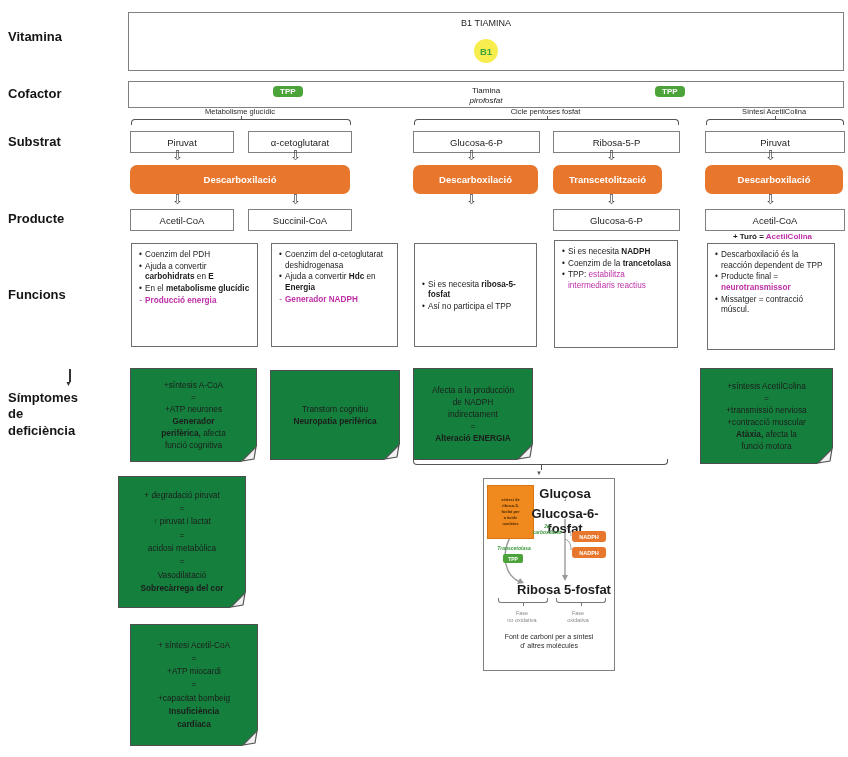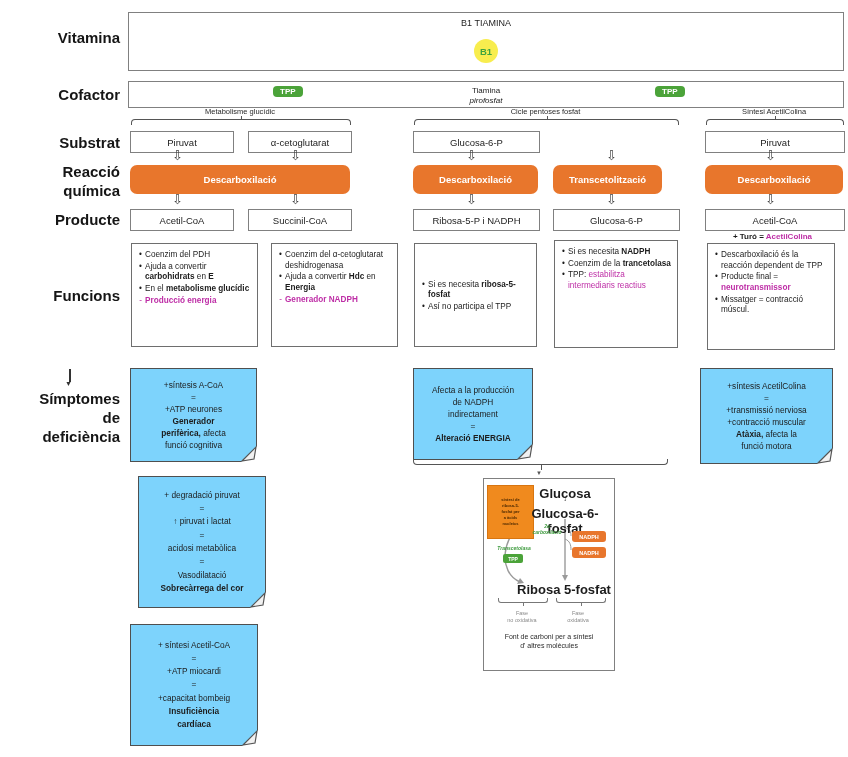--- a/index.html
+++ b/index.html
@@ -12,37 +12,37 @@
     --bord-dark:#4f4f4f;
     --ink:#1c1c1c;
   }
   html,body{margin:0;padding:0;background:#ffffff;}
   #canvas{
     position:relative;width:848px;height:757px;background:#ffffff;
     font-family:"Liberation Sans", sans-serif;color:var(--ink);overflow:hidden;
   }
   .abs{position:absolute;}
   .ctr{display:flex;align-items:center;justify-content:center;text-align:left;}
-  .rowlabel{left:8px;width:112px;text-align:right;font-weight:700;font-size:15px;line-height:1.25;color:#151515;}
+  .rowlabel{left:8px;width:112px;text-align:left;font-weight:700;font-size:13px;line-height:1.25;color:#151515;}
   .bigbox{border:1.5px solid var(--bord);background:#fff;}
   .cellbox{border:1.2px solid var(--bord);background:#fff;font-size:9.5px;}
   .orangebox{background:var(--orange);border-radius:7px;color:#fff;font-weight:700;font-size:9.5px;}
   .tpp{background:var(--green);color:#fff;font-weight:700;font-size:8px;border-radius:4px;padding:1px 7px;}
   .harrow{font-family:"DejaVu Sans", sans-serif;color:#3f3f3f;font-size:13px;line-height:1;}
   .grouphead{font-size:7.5px;color:#2a2a2a;text-align:center;}
   .brk-top{border-top:1.2px solid #555;border-left:1.2px solid #555;border-right:1.2px solid #555;border-radius:4px 4px 0 0;height:5px;}
   .brk-top::before{content:"";position:absolute;left:50%;top:-4px;width:1.2px;height:4px;background:#555;}
   .brk-bot{border-bottom:1.2px solid #555;border-left:1.2px solid #555;border-right:1.2px solid #555;border-radius:0 0 4px 4px;height:5px;}
   .brk-bot::after{content:"";position:absolute;left:50%;bottom:-6px;width:1.2px;height:6px;background:#555;}
   .funbox{border:1.5px solid #6e6e6e;background:#fff;padding:6px 4px 4px 4px;font-size:8.2px;line-height:1.3;
           display:flex;flex-direction:column;gap:1px;}
   .brow{display:flex;}
   .bmark{width:9px;flex:0 0 9px;text-align:center;}
   .btxt{flex:1;}
-  .note{border:1.5px solid var(--bord-dark);background:#7dd3fc;font-size:8.3px;line-height:1.45;
+  .note{border:1.5px solid var(--bord-dark);background:#15803d;font-size:8.3px;line-height:1.45;
         display:flex;flex-direction:column;justify-content:center;text-align:center;padding:3px 4px;}
   .note .fold{position:absolute;right:-1px;bottom:-1px;}
   .seg-b{font-weight:700;}
   .seg-m{color:var(--mag);}
   .seg-i{font-style:italic;}
   .bb-box{border:2px solid #4a4a4a;background:#fff;color:var(--mag);font-weight:700;font-size:8.6px;line-height:1.45;padding:3px 6px;}
   .graysm{color:#8a8a8a;font-size:5.5px;line-height:1.3;text-align:center;}
   .dgbold{font-weight:700;font-size:13px;text-align:center;}
   .nadph{background:var(--orange);color:#fff;font-weight:700;font-size:5.5px;border-radius:3px;
          display:flex;align-items:center;justify-content:center;border:1px solid #d06categories0;}
@@ -50,24 +50,20 @@
   .mini-brk::after{content:"";position:absolute;left:50%;bottom:-4px;width:1px;height:4px;background:#777;}
 </style>
 </head>
 <body>
 
 <div id="canvas">
 
   <div class="abs rowlabel" style="top:29px">Vitamina</div>
   <div class="abs rowlabel" style="top:86px">Cofactor</div>
   <div class="abs rowlabel" style="top:134px">Substrat</div>
-  <div class="abs rowlabel" style="top:163px">
-    <div>Reacció</div>
-    <div>química</div>
-  </div>
   <div class="abs rowlabel" style="top:211px">Producte</div>
   <div class="abs rowlabel" style="top:287px">Funcions</div>
 
   <div class="abs" style="left:69px;top:369px;width:1.6px;height:13px;background:#333"></div>
   <div class="abs" style="left:65px;top:380px;font-size:7px;color:#333">▼</div>
   <div class="abs rowlabel" style="top:390px">
     <div>Símptomes</div>
     <div>de</div>
     <div>deficiència</div>
   </div>
@@ -89,20 +85,21 @@
   <div class="abs grouphead" style="left:130px;top:107px;width:220px">Metabolisme glucídic</div>
   <div class="abs brk-top" style="left:131px;top:119px;width:218px"></div>
   <div class="abs grouphead" style="left:413px;top:107px;width:265px">Cicle pentoses fosfat</div>
   <div class="abs brk-top" style="left:414px;top:119px;width:263px"></div>
   <div class="abs grouphead" style="left:705px;top:107px;width:138px">Síntesi AcetilColina</div>
   <div class="abs brk-top" style="left:706px;top:119px;width:136px"></div>
 
   <div class="abs cellbox ctr" style="left:130px;top:131px;width:102px;height:20px">Piruvat</div>
   <div class="abs cellbox ctr" style="left:248px;top:131px;width:102px;height:20px">α-cetoglutarat</div>
   <div class="abs cellbox ctr" style="left:413px;top:131px;width:125px;height:20px">Glucosa-6-P</div>
+  <div class="abs cellbox ctr" style="left:553px;top:131px;width:125px;height:20px">Ribosa-5-P</div>
   <div class="abs cellbox ctr" style="left:705px;top:131px;width:138px;height:20px">Piruvat</div>
 
   <div class="abs harrow" style="left:172px;top:149px">⇩</div>
   <div class="abs harrow" style="left:290px;top:149px">⇩</div>
   <div class="abs harrow" style="left:466px;top:149px">⇩</div>
   <div class="abs harrow" style="left:606px;top:149px">⇩</div>
   <div class="abs harrow" style="left:765px;top:149px">⇩</div>
 
   <div class="abs orangebox ctr" style="left:130px;top:165px;width:220px;height:29px">Descarboxilació</div>
   <div class="abs orangebox ctr" style="left:413px;top:165px;width:125px;height:29px">Descarboxilació</div>
@@ -110,21 +107,20 @@
   <div class="abs orangebox ctr" style="left:705px;top:165px;width:138px;height:29px">Descarboxilació</div>
 
   <div class="abs harrow" style="left:172px;top:193px">⇩</div>
   <div class="abs harrow" style="left:290px;top:193px">⇩</div>
   <div class="abs harrow" style="left:466px;top:193px">⇩</div>
   <div class="abs harrow" style="left:606px;top:193px">⇩</div>
   <div class="abs harrow" style="left:765px;top:193px">⇩</div>
 
   <div class="abs cellbox ctr" style="left:130px;top:209px;width:102px;height:20px">Acetil-CoA</div>
   <div class="abs cellbox ctr" style="left:248px;top:209px;width:102px;height:20px">Succinil-CoA</div>
-  <div class="abs cellbox ctr" style="left:413px;top:209px;width:125px;height:20px">Ribosa-5-P i NADPH</div>
   <div class="abs cellbox ctr" style="left:553px;top:209px;width:125px;height:20px">Glucosa-6-P</div>
   <div class="abs cellbox ctr" style="left:705px;top:209px;width:138px;height:20px">Acetil-CoA</div>
   <div class="abs" style="left:700px;top:232px;width:145px;text-align:center;font-size:8px;font-weight:700"><span>+ Turó = </span><span class="seg-b seg-m">AcetilColina</span></div>
 
   <div class="abs funbox" style="left:131px;top:243px;width:117px;height:92px">
       <div class="brow">
         <span class="bmark">•</span>
         <span class="btxt"><span>Coenzim del PDH</span></span>
       </div>
       <div class="brow">
@@ -198,20 +194,28 @@
         <path d="M0 16 L16 0 L16 16 Z" fill="#ffffff"></path>
         <path d="M1 15 L15 1 L13 13 Z" fill="#f1f1f1" stroke="#555" stroke-width="1.2"></path>
       </svg>
   <div><span>+síntesis A-CoA</span></div>
       <div><span>=</span></div>
       <div><span>+ATP neurones</span></div>
       <div><span class="seg-b">Generador</span></div>
       <div><span class="seg-b">perifèrica,</span><span> afecta</span></div>
       <div><span>funció cognitiva</span></div>
     </div>
+  <div class="abs note" style="left:270px;top:370px;width:120px;height:82px">
+    <svg class="fold" width="16" height="16" viewBox="0 0 16 16">
+        <path d="M0 16 L16 0 L16 16 Z" fill="#ffffff"></path>
+        <path d="M1 15 L15 1 L13 13 Z" fill="#f1f1f1" stroke="#555" stroke-width="1.2"></path>
+      </svg>
+  <div><span>Transtorn cognitiu</span></div>
+      <div><span class="seg-b">Neuropatia perifèrica</span></div>
+    </div>
   <div class="abs note" style="left:413px;top:368px;width:110px;height:84px">
     <svg class="fold" width="16" height="16" viewBox="0 0 16 16">
         <path d="M0 16 L16 0 L16 16 Z" fill="#ffffff"></path>
         <path d="M1 15 L15 1 L13 13 Z" fill="#f1f1f1" stroke="#555" stroke-width="1.2"></path>
       </svg>
   <div><span>Afecta a la producción</span></div>
       <div><span>de NADPH</span></div>
       <div><span>indirectament</span></div>
       <div><span>=</span></div>
       <div><span class="seg-b">Alteració ENERGIA</span></div>
@@ -225,21 +229,21 @@
       <div><span>=</span></div>
       <div><span>+transmissió nerviosa</span></div>
       <div><span>+contracció muscular</span></div>
       <div><span class="seg-b">Atàxia,</span><span> afecta la</span></div>
       <div><span>funció motora</span></div>
     </div>
 
   <div class="abs brk-bot" style="left:413px;top:459px;width:253px"></div>
   <div class="abs" style="left:536px;top:470px;font-size:6px;color:#555">▼</div>
 
-  <div class="abs note" style="left:138px;top:476px;width:118px;height:124px;line-height:1.6">
+  <div class="abs note" style="left:118px;top:476px;width:118px;height:124px;line-height:1.6">
     <svg class="fold" width="16" height="16" viewBox="0 0 16 16">
         <path d="M0 16 L16 0 L16 16 Z" fill="#ffffff"></path>
         <path d="M1 15 L15 1 L13 13 Z" fill="#f1f1f1" stroke="#555" stroke-width="1.2"></path>
       </svg>
   <div><span>+ degradació piruvat</span></div>
       <div><span>=</span></div>
       <div><span>↑ piruvat i lactat</span></div>
       <div><span>=</span></div>
       <div><span>acidosi metabòlica</span></div>
       <div><span>=</span></div>

